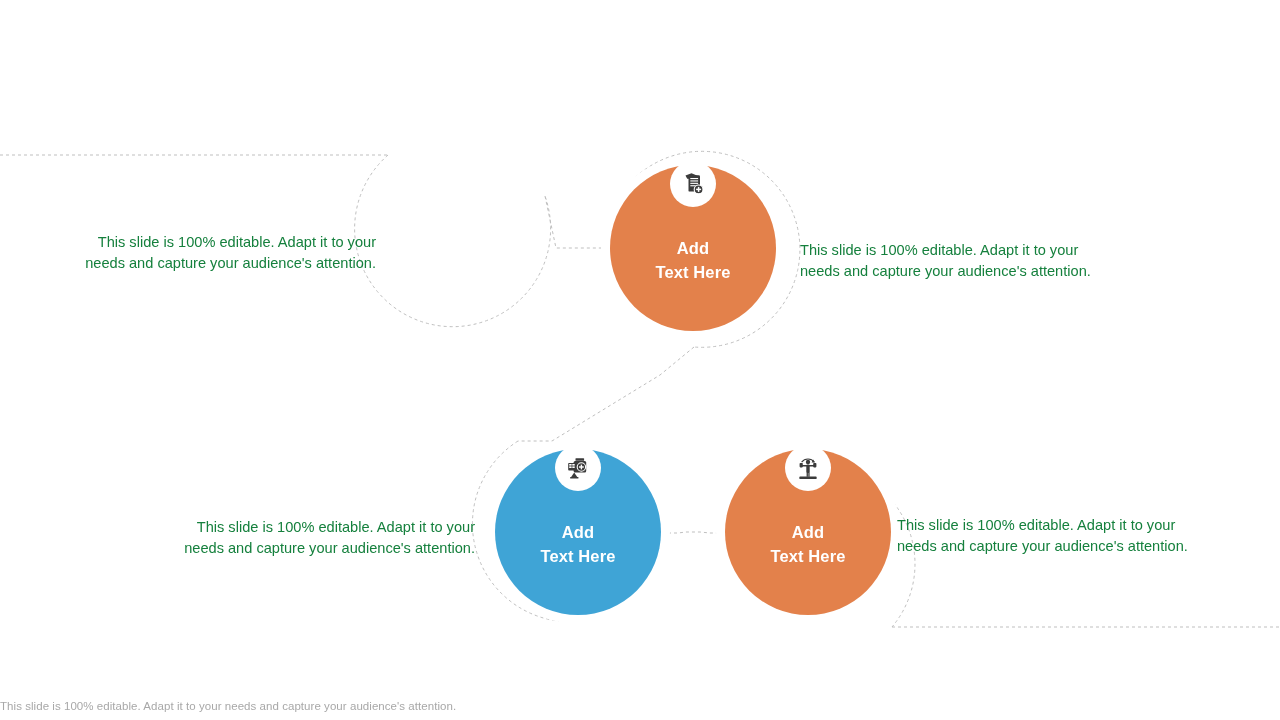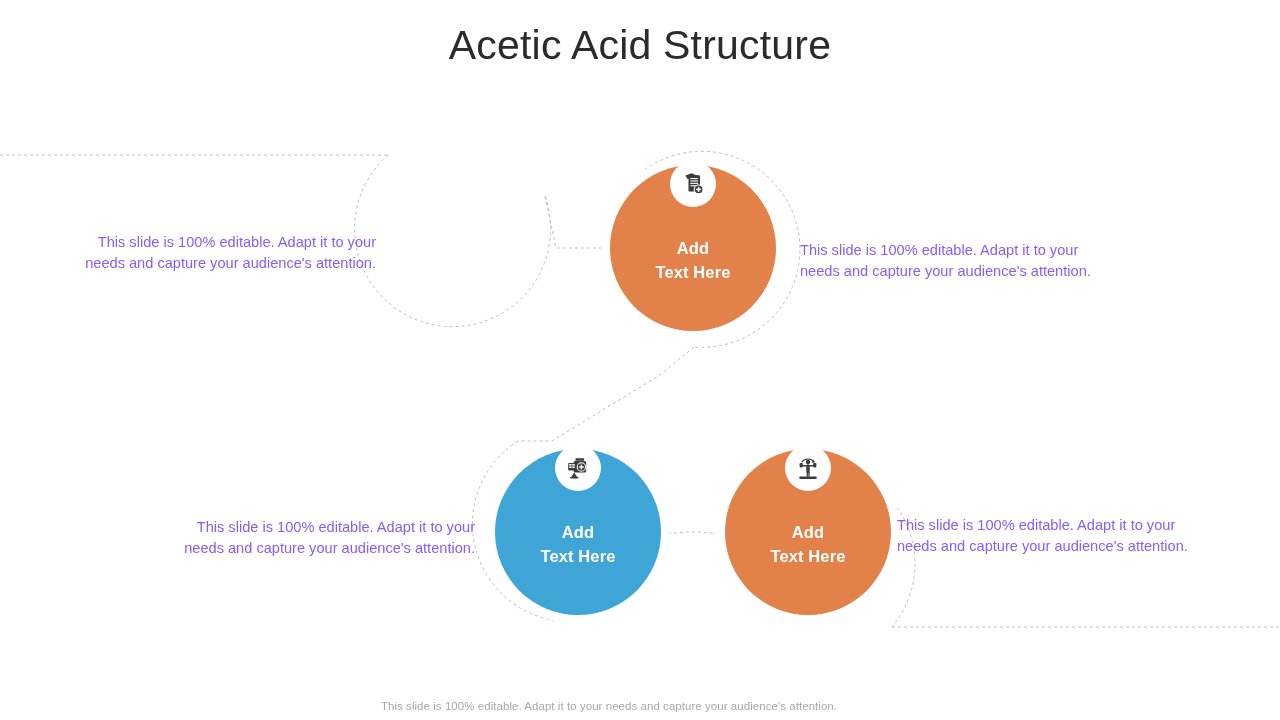--- a/index.html
+++ b/index.html
@@ -85,45 +85,43 @@
     display: flex;
     align-items: center;
     justify-content: center;
   }
   .node-badge svg { display: block; }
 
   
   .desc {
     position: absolute;
     font-size: 14.6px;
-    color: #8b5cf6;
+    color: #15803d;
     line-height: 1.46;
   }
   .desc.right-align { text-align: right; }
   .desc.left-align  { text-align: left; }
 
   
   #footer-note {
     position: absolute;
     left: 0;
     top: 700px;
     width: 1202px;
-    text-align: center;
+    text-align: left;
     font-size: 11.5px;
     color: #a8a8a8;
     letter-spacing: 0.05px;
-    padding-left: 8px;
   }
 </style>
 </head>
 <body>
 
 <div id="slide">
 
-  <div id="page-title">Acetic Acid Structure</div>
 
   <svg id="connector-layer" viewBox="0 0 1280 720">
     <g fill="none" stroke="#bfbfbf" stroke-width="1" stroke-dasharray="3,3">
 
       <path d="M 0 155 L 388 155"></path>
 
       <path d="M 892 627 L 1280 627"></path>
 
       <path d="M 388 155
                A 98 98 0 1 0 545 196"></path>

